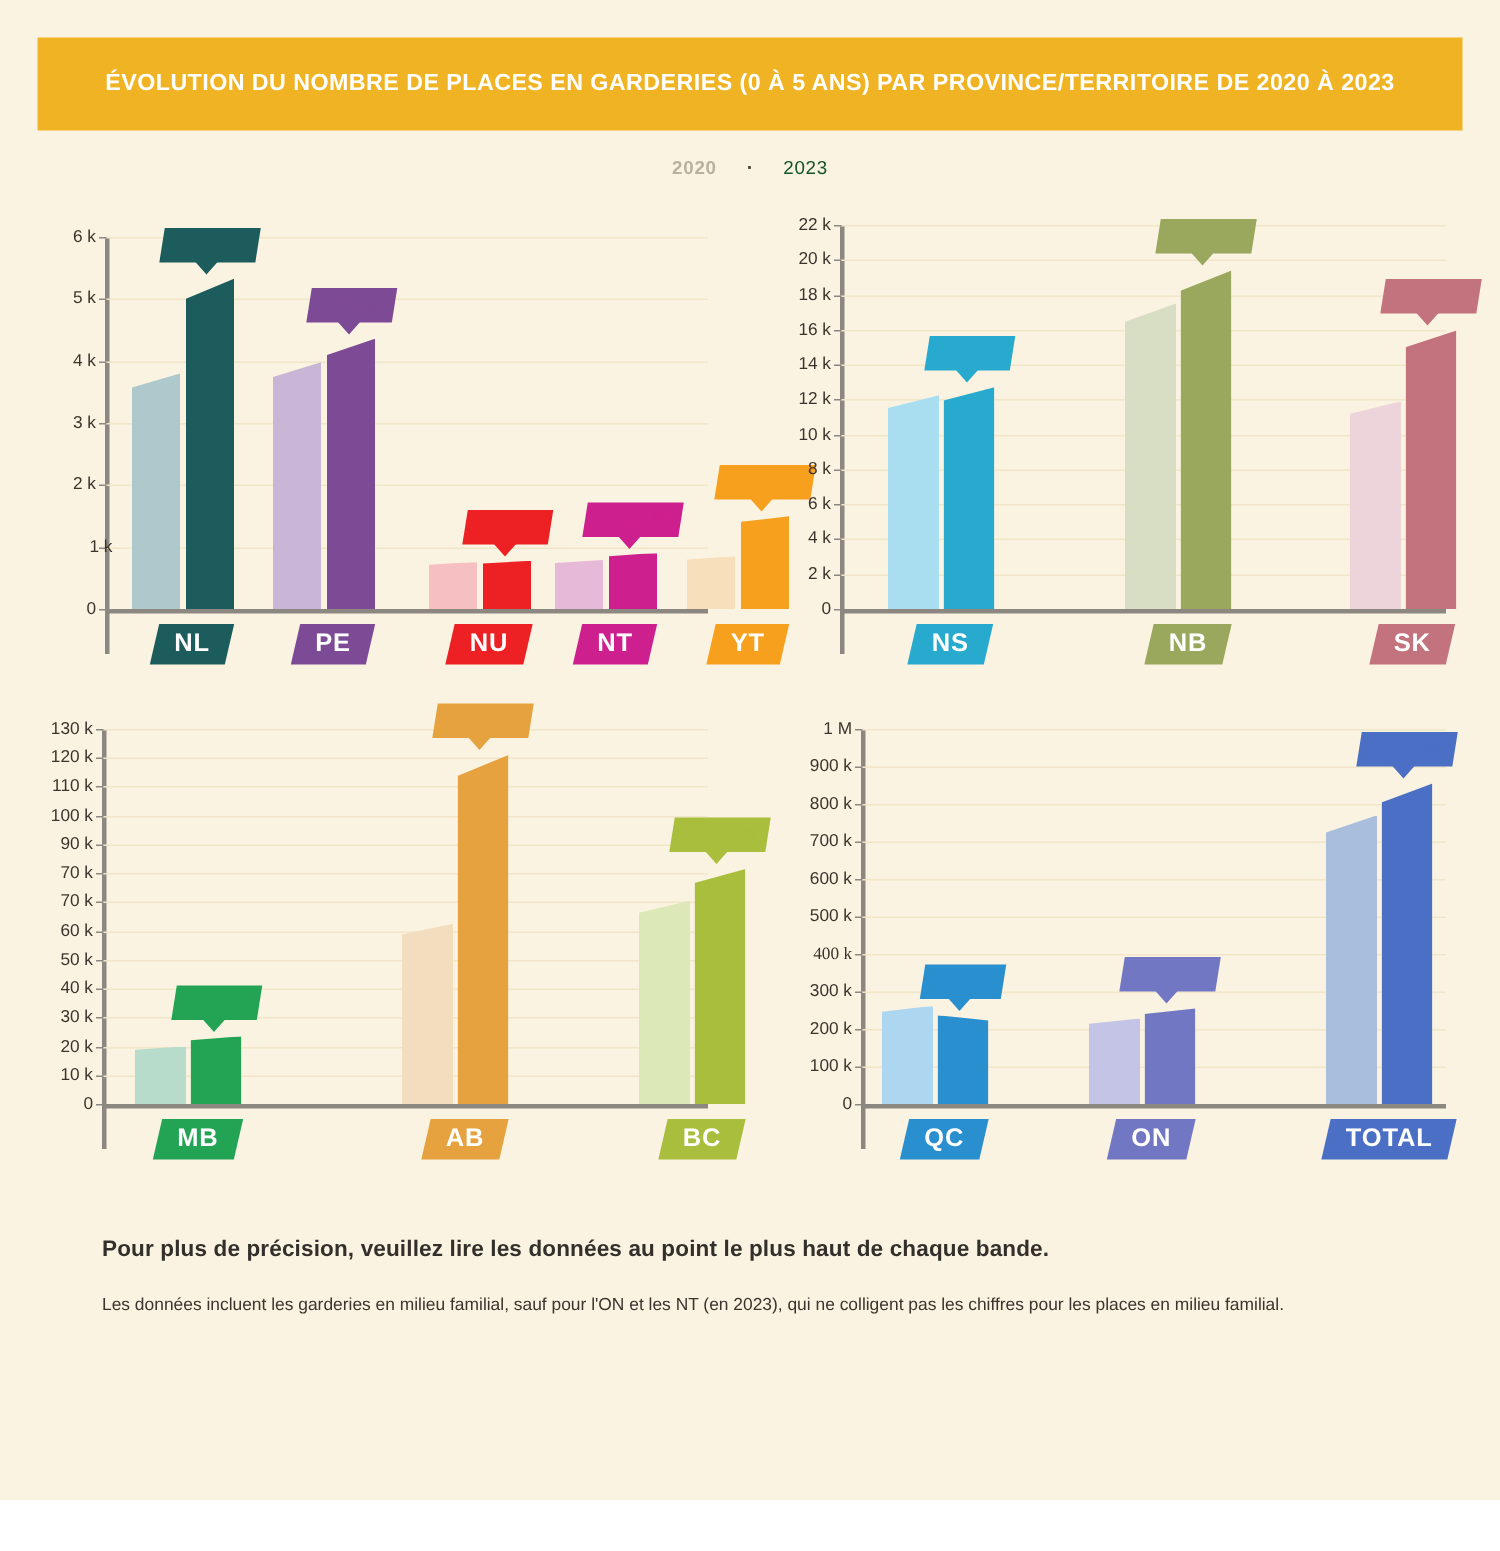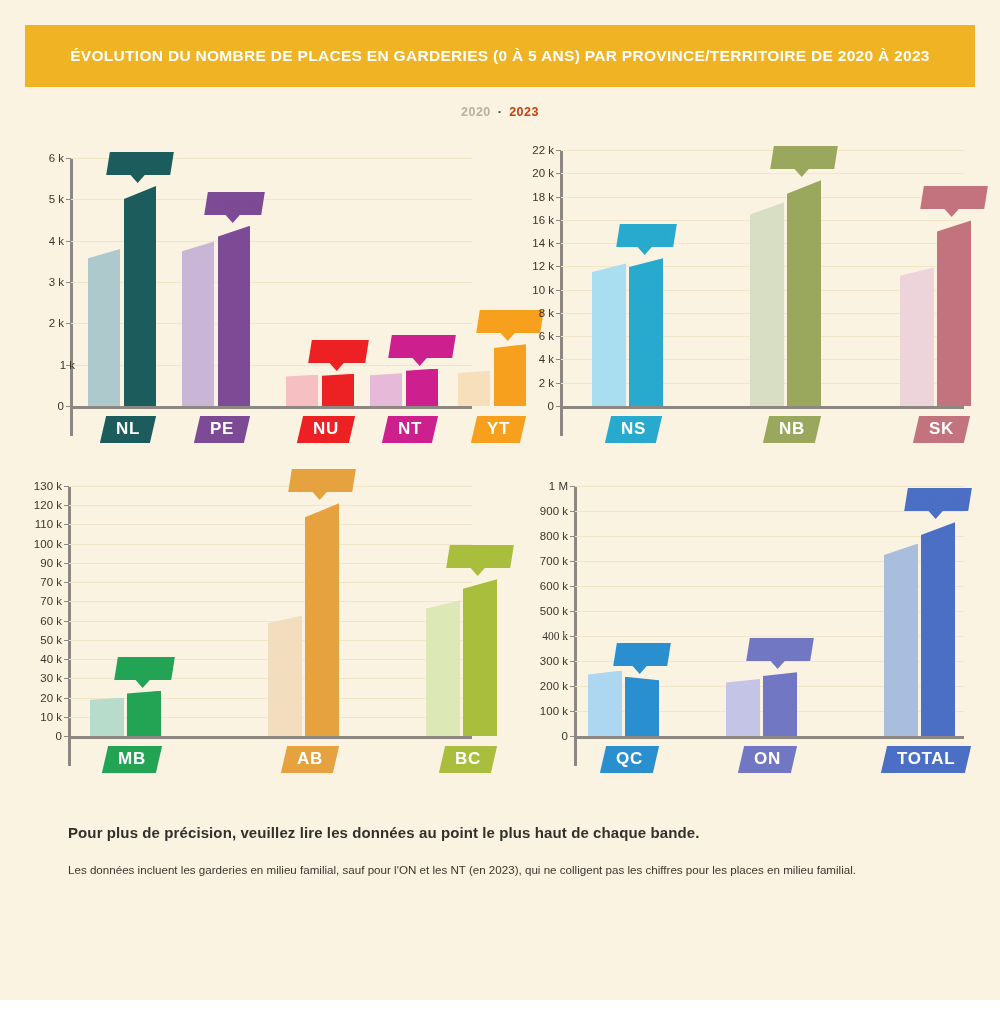--- a/index.html
+++ b/index.html
@@ -29,26 +29,26 @@
     font-weight:bold;
     letter-spacing:0.3px;
     line-height:1.45;
     padding:0 20px;
   }
 
   
   #legend {
     position:absolute; left:0; top:104px; width:1000px;
     display:flex; align-items:center; justify-content:center;
-    gap:7px;
+    gap:20px;
     font-size:12.5px;
   }
   #legend .y2020 { color:#b9b0a2; font-weight:bold; letter-spacing:.5px; }
   #legend .dot   { color:#4b4238; font-weight:bold; font-size:13px; }
-  #legend .y2023 { color:#c2410c; font-weight:bold; letter-spacing:.5px; }
+  #legend .y2023 { color:#14532d; font-weight:normal; letter-spacing:.5px; }
 
   
   .chart {
     position:absolute;
   }
   .plot {
     position:absolute;
     border-left:3px solid #8c8781;
   }
   .axis-base {

